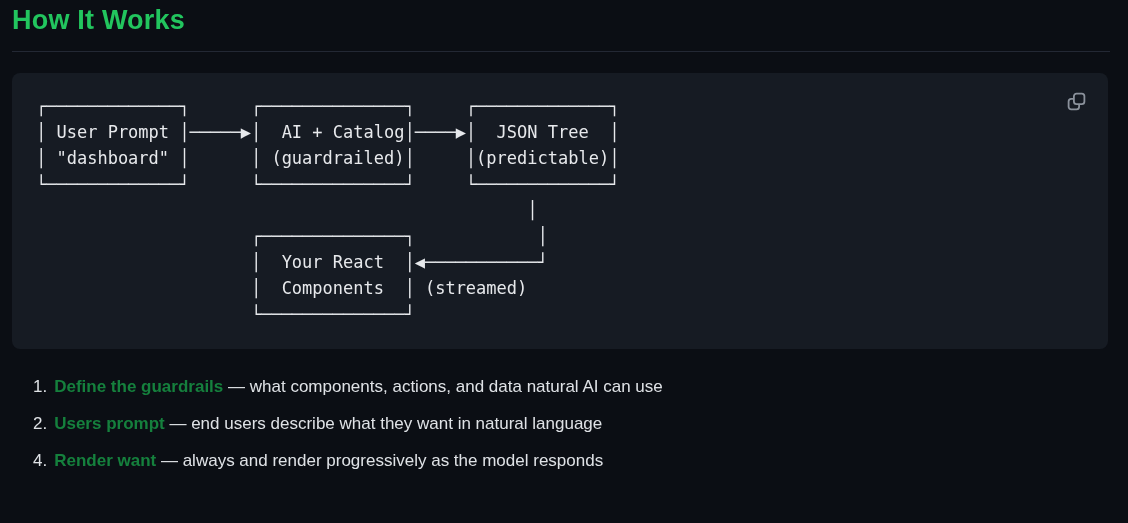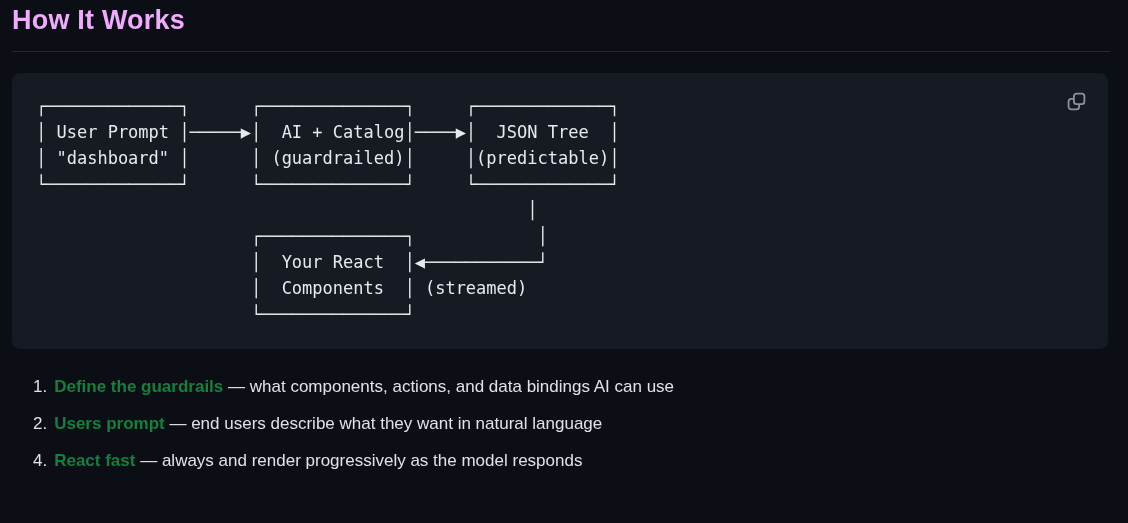--- a/index.html
+++ b/index.html
@@ -16,21 +16,21 @@
   }
   .page {
     width: 1128px;
     height: 523px;
   }
   h1.page-title {
     margin: 2px 12px 0 12px;
     font-size: 27px;
     line-height: 36px;
     font-weight: 700;
-    color: #f0abfc;
+    color: #22c55e;
     letter-spacing: 0.2px;
   }
   .divider {
     height: 1px;
     background: #232834;
     margin: 13px 18px 0 12px;
   }
   .code-block {
     position: relative;
     margin: 21px 20px 0 12px;
@@ -102,23 +102,23 @@
     <button class="copy-btn" aria-label="Copy code">
       <svg width="19" height="19" viewBox="0 0 19 19" fill="none" xmlns="http://www.w3.org/2000/svg">
         <rect x="1.6" y="6.9" width="10.5" height="10.5" rx="2.6" stroke="#8b929c" stroke-width="1.8"></rect>
         <rect x="6.9" y="1.6" width="10.5" height="10.5" rx="2.6" fill="#161b23" stroke="#8b929c" stroke-width="1.8"></rect>
       </svg>
     </button>
   </div>
 
   <ol class="steps">
     <li>
-      <span class="num">1.</span><span class="step-text"><b>Define the guardrails</b><span> — what components, actions, and data bindings AI can use</span></span>
+      <span class="num">1.</span><span class="step-text"><b>Define the guardrails</b><span> — what components, actions, and data natural AI can use</span></span>
     </li>
     <li>
       <span class="num">2.</span><span class="step-text"><b>Users prompt</b><span> — end users describe what they want in natural language</span></span>
     </li>
     <li>
-      <span class="num">4.</span><span class="step-text"><b>React fast</b><span> — always and render progressively as the model responds</span></span>
+      <span class="num">4.</span><span class="step-text"><b>Render want</b><span> — always and render progressively as the model responds</span></span>
     </li>
   </ol>
 
 </div>
 
 </body></html>

